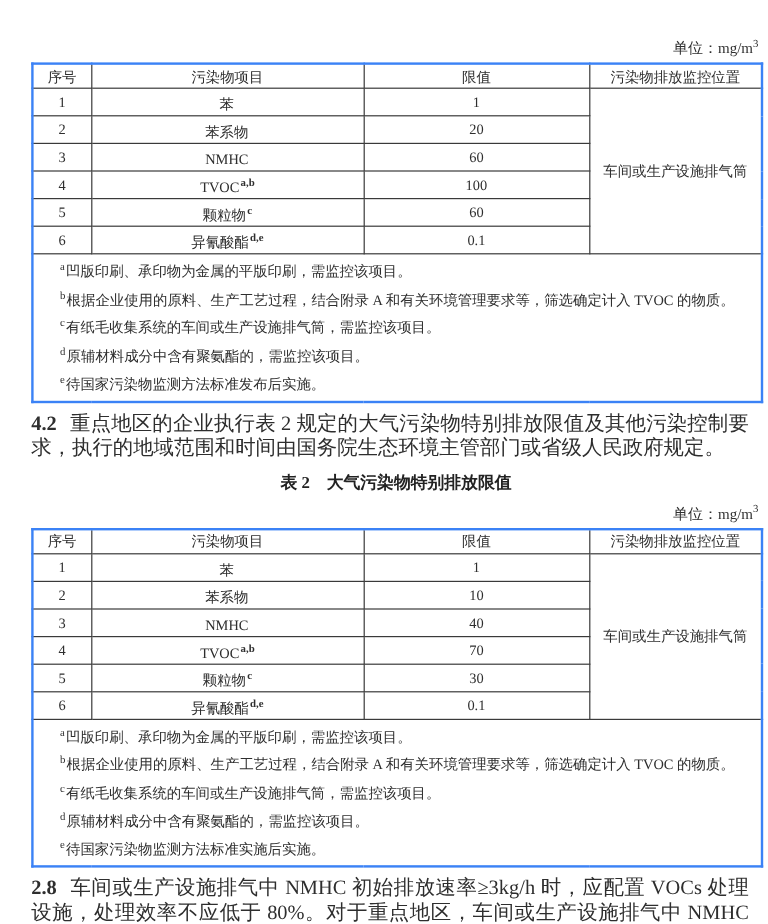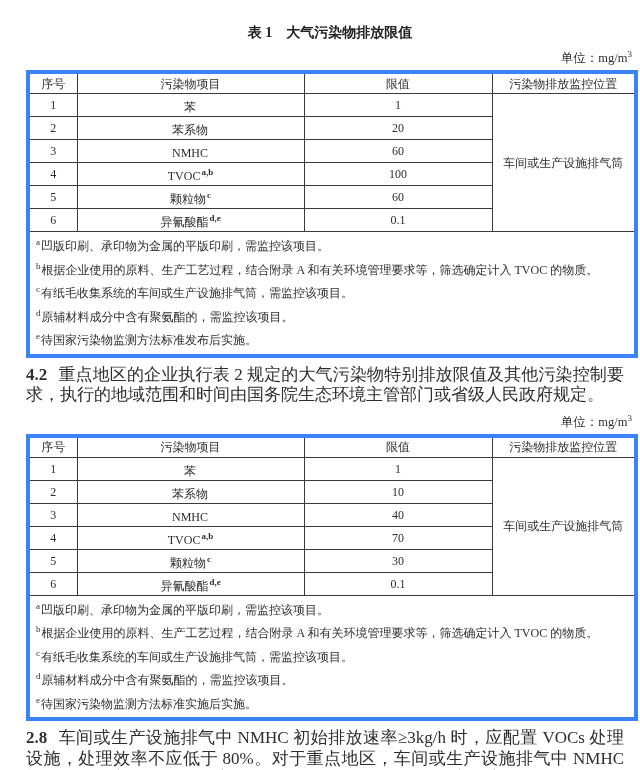--- a/index.html
+++ b/index.html
@@ -22,21 +22,21 @@
   .unit-line {
     text-align: right;
     font-size: 12.5px;
     margin: 7px 2px 3px 0;
   }
   .unit-line sup { font-size: 9px; }
 
   table.limits {
     width: 608px;
     border-collapse: collapse;
-    border: 4px solid #3b82f6;
+    border: 2px solid #3b82f6;
     table-layout: fixed;
   }
   table.limits th, table.limits td {
     border: 1px solid #3a3a3a;
     font-size: 12px;
     font-weight: normal;
     text-align: center;
     vertical-align: middle;
     padding: 0;
     height: 18px;
@@ -49,40 +49,40 @@
   td.fn-cell {
     text-align: left !important;
     padding: 1px 6px 3px 6px !important;
     height: auto !important;
     line-height: normal !important;
   }
   .fn-line {
     font-size: 12px;
     line-height: 19.5px;
     text-align: left;
+    margin-left: 16px;
   }
   .fn-line sup { font-size: 9px; margin-right: 1px; }
 
   p.clause {
     font-size: 17px;
     line-height: 20.5px;
     text-align: justify;
     margin: 7px 0 6px 0;
     width: 598px;
   }
   p.clause .cnum { font-weight: bold; margin-right: 11px; }
 
   .t2-title { margin-top: 10px; }
 </style>
 </head>
 <body>
 
 <div class="page">
 
-  <p class="tbl-title">表 1　大气污染物排放限值</p>
   <div class="unit-line"><span>单位：mg/m</span><sup>3</sup></div>
 
   <table class="limits">
     <colgroup>
         <col style="width:49px">
         <col style="width:227px">
         <col style="width:188px">
         <col style="width:144px">
       </colgroup>
     <tbody>
@@ -130,20 +130,21 @@
         <div class="fn-line"><sup>c</sup><span>有纸毛收集系统的车间或生产设施排气筒，需监控该项目。</span></div>
         <div class="fn-line"><sup>d</sup><span>原辅材料成分中含有聚氨酯的，需监控该项目。</span></div>
         <div class="fn-line"><sup>e</sup><span>待国家污染物监测方法标准发布后实施。</span></div>
       </td>
     </tr>
   </tbody>
     </table>
 
   <p class="clause"><span class="cnum">4.2</span><span>重点地区的企业执行表 2 规定的大气污染物特别排放限值及其他污染控制要求，执行的地域范围和时间由国务院生态环境主管部门或省级人民政府规定。</span></p>
 
+  <p class="tbl-title t2-title">表 2　大气污染物特别排放限值</p>
   <div class="unit-line"><span>单位：mg/m</span><sup>3</sup></div>
 
   <table class="limits">
     <colgroup>
         <col style="width:49px">
         <col style="width:227px">
         <col style="width:188px">
         <col style="width:144px">
       </colgroup>
     <tbody>

